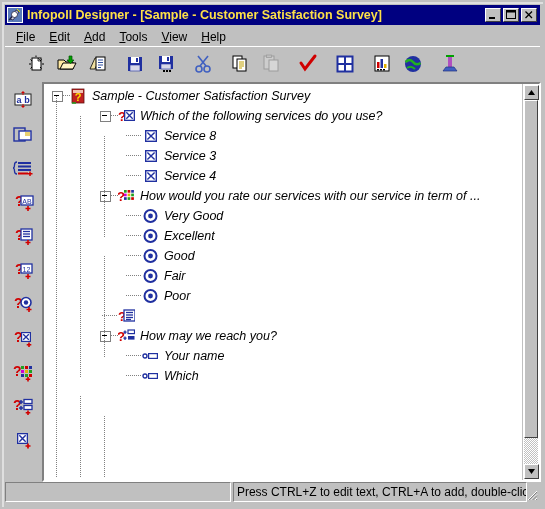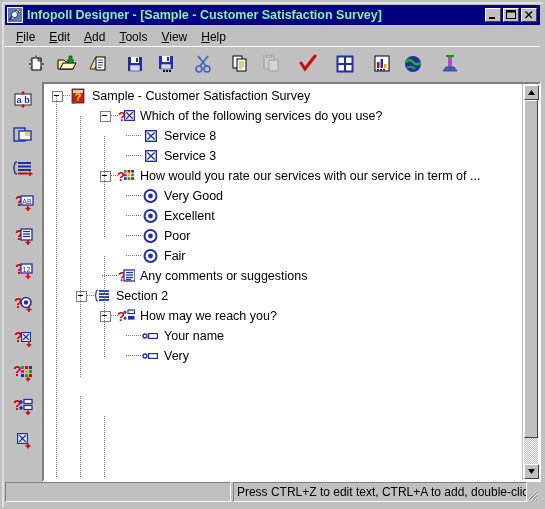--- a/index.html
+++ b/index.html
@@ -33,21 +33,21 @@
     display: flex; align-items: center;
     box-sizing: border-box;
     padding: 0 2px;
   }
   .title-icon {
     width: 16px; height: 16px; margin-right: 4px; flex: 0 0 auto;
     position: relative;
     background: #000080;
   }
   .title-text {
-    color: #86efac;
+    color: #fde047;
     font-size: 12.5px;
     font-weight: bold;
     font-family: "Liberation Sans", sans-serif;
     white-space: nowrap;
     letter-spacing: 0px;
     flex: 1 1 auto;
     overflow: hidden;
   }
   .win-btns { display: flex; gap: 2px; flex: 0 0 auto; padding-right: 1px;}
   .win-btn {
@@ -123,21 +123,21 @@
     overflow: hidden;
   }
   .tree-list { position: relative; padding-top: 2px; }
   .row {
     position: relative; height: 20px;
     display: flex; align-items: center;
     white-space: nowrap;
     font-size: 12.5px; color: #000000;
     cursor: default;
   }
-  .row-label { padding-left: 5px; }
+  .row-label { padding-left: 5px; font-style: italic; }
   .row-label.boxed {
     border: 1px solid #000000;
     background: #ffffff;
     padding: 1px 18px 1px 3px;
     margin-left: 4px;
     line-height: 13px;
   }
   .expander {
     width: 9px; height: 9px;
     border: 1px solid #808080;
@@ -552,20 +552,35 @@
             <span class="node-icon">
               <svg width="17" height="16" viewBox="0 0 17 16">
                 <rect x="3" y="2" width="12" height="12" fill="#2030a0"></rect>
                 <rect x="4.4" y="3.4" width="9.2" height="9.2" fill="#ffffff"></rect>
                 <path d="M5.4 4.4 L12.6 11.6 M12.6 4.4 L5.4 11.6" stroke="#2030a0" stroke-width="1.4"></path>
               </svg>
             </span>
             <span class="row-label">Service 3</span>
           </div>
           <div class="row">
+            <span style="width: 80px; flex: 0 0 auto;"></span>
+            <span style="width: 2px; flex: 0 0 auto;"></span>
+            <span class="dots" style="width: 16px; height: 20px; position: relative;">
+              <span style="position:absolute;left:0;top:9px;width:16px;height:1px;background:repeating-linear-gradient(to right,#808080 0 1px,transparent 1px 2px);"></span>
+            </span>
+            <span class="node-icon">
+              <svg width="17" height="16" viewBox="0 0 17 16">
+                <rect x="3" y="2" width="12" height="12" fill="#2030a0"></rect>
+                <rect x="4.4" y="3.4" width="9.2" height="9.2" fill="#ffffff"></rect>
+                <path d="M5.4 4.4 L12.6 11.6 M12.6 4.4 L5.4 11.6" stroke="#2030a0" stroke-width="1.4"></path>
+              </svg>
+            </span>
+            <span class="row-label">Service 4</span>
+          </div>
+          <div class="row">
             <span style="width: 56px; flex: 0 0 auto;"></span>
             <span class="expander"></span>
             <span class="dots" style="width: 7px; height: 20px; position: relative;">
               <span style="position:absolute;left:0;top:9px;width:7px;height:1px;background:repeating-linear-gradient(to right,#808080 0 1px,transparent 1px 2px);"></span>
             </span>
             <span class="node-icon">
               <svg width="17" height="16" viewBox="0 0 17 16">
                 <text x="-1" y="13" font-family="Liberation Sans, sans-serif" font-size="13" font-weight="bold" fill="#d00000">?</text>
                 <rect x="6" y="2" width="2.7" height="2.7" fill="#20a020"></rect>
                 <rect x="9.6" y="2" width="2.7" height="2.7" fill="#d00000"></rect>
@@ -613,74 +628,68 @@
             <span style="width: 2px; flex: 0 0 auto;"></span>
             <span class="dots" style="width: 16px; height: 20px; position: relative;">
               <span style="position:absolute;left:0;top:9px;width:16px;height:1px;background:repeating-linear-gradient(to right,#808080 0 1px,transparent 1px 2px);"></span>
             </span>
             <span class="node-icon">
               <svg width="17" height="16" viewBox="0 0 17 16">
                 <circle cx="8.5" cy="8" r="6" fill="#ffffff" stroke="#2030a0" stroke-width="2"></circle>
                 <circle cx="8.5" cy="8" r="2.4" fill="#2030a0"></circle>
               </svg>
             </span>
-            <span class="row-label">Poor</span>
+            <span class="row-label">Good</span>
           </div>
           <div class="row">
             <span style="width: 80px; flex: 0 0 auto;"></span>
             <span style="width: 2px; flex: 0 0 auto;"></span>
             <span class="dots" style="width: 16px; height: 20px; position: relative;">
               <span style="position:absolute;left:0;top:9px;width:16px;height:1px;background:repeating-linear-gradient(to right,#808080 0 1px,transparent 1px 2px);"></span>
             </span>
             <span class="node-icon">
               <svg width="17" height="16" viewBox="0 0 17 16">
                 <circle cx="8.5" cy="8" r="6" fill="#ffffff" stroke="#2030a0" stroke-width="2"></circle>
                 <circle cx="8.5" cy="8" r="2.4" fill="#2030a0"></circle>
               </svg>
             </span>
             <span class="row-label">Fair</span>
+          </div>
+          <div class="row">
+            <span style="width: 80px; flex: 0 0 auto;"></span>
+            <span style="width: 2px; flex: 0 0 auto;"></span>
+            <span class="dots" style="width: 16px; height: 20px; position: relative;">
+              <span style="position:absolute;left:0;top:9px;width:16px;height:1px;background:repeating-linear-gradient(to right,#808080 0 1px,transparent 1px 2px);"></span>
+            </span>
+            <span class="node-icon">
+              <svg width="17" height="16" viewBox="0 0 17 16">
+                <circle cx="8.5" cy="8" r="6" fill="#ffffff" stroke="#2030a0" stroke-width="2"></circle>
+                <circle cx="8.5" cy="8" r="2.4" fill="#2030a0"></circle>
+              </svg>
+            </span>
+            <span class="row-label">Poor</span>
           </div>
           <div class="row">
             <span style="width: 56px; flex: 0 0 auto;"></span>
             <span style="width: 2px; flex: 0 0 auto;"></span>
             <span class="dots" style="width: 16px; height: 20px; position: relative;">
               <span style="position:absolute;left:0;top:9px;width:16px;height:1px;background:repeating-linear-gradient(to right,#808080 0 1px,transparent 1px 2px);"></span>
             </span>
             <span class="node-icon">
               <svg width="17" height="16" viewBox="0 0 17 16">
                 <text x="0" y="13" font-family="Liberation Sans, sans-serif" font-size="13" font-weight="bold" fill="#d00000">?</text>
                 <rect x="6" y="2" width="11" height="11" fill="#ffffff" stroke="#2030a0" stroke-width="1.3"></rect>
                 <g stroke="#2030a0" stroke-width="1.3">
                   <path d="M8 4.5 H15"></path>
                   <path d="M8 7 H15"></path>
                   <path d="M8 9.5 H15"></path>
                   <path d="M8 11.5 H13"></path>
                 </g>
               </svg>
             </span>
-            <span class="row-label">Any comments or suggestions</span>
-          </div>
-          <div class="row">
-            <span style="width: 32px; flex: 0 0 auto;"></span>
-            <span class="expander"></span>
-            <span class="dots" style="width: 7px; height: 20px; position: relative;">
-              <span style="position:absolute;left:0;top:9px;width:7px;height:1px;background:repeating-linear-gradient(to right,#808080 0 1px,transparent 1px 2px);"></span>
-            </span>
-            <span class="node-icon">
-              <svg width="17" height="16" viewBox="0 0 17 16">
-                <path d="M4 2 Q2 2 2 5 Q2 7.5 0.8 7.5 Q2 7.5 2 10 Q2 13 4 13" stroke="#2030a0" stroke-width="1.1" fill="none"></path>
-                <g stroke="#2030a0" stroke-width="1.8">
-                  <path d="M5 3 H15"></path>
-                  <path d="M5 6 H15"></path>
-                  <path d="M5 9 H15"></path>
-                  <path d="M5 12 H15"></path>
-                </g>
-              </svg>
-            </span>
-            <span class="row-label">Section 2</span>
           </div>
           <div class="row">
             <span style="width: 56px; flex: 0 0 auto;"></span>
             <span class="expander"></span>
             <span class="dots" style="width: 7px; height: 20px; position: relative;">
               <span style="position:absolute;left:0;top:9px;width:7px;height:1px;background:repeating-linear-gradient(to right,#808080 0 1px,transparent 1px 2px);"></span>
             </span>
             <span class="node-icon">
               <svg width="17" height="16" viewBox="0 0 17 16">
                 <text x="-1" y="13" font-family="Liberation Sans, sans-serif" font-size="13" font-weight="bold" fill="#d00000">?</text>
@@ -713,21 +722,21 @@
             <span class="dots" style="width: 16px; height: 20px; position: relative;">
               <span style="position:absolute;left:0;top:9px;width:16px;height:1px;background:repeating-linear-gradient(to right,#808080 0 1px,transparent 1px 2px);"></span>
             </span>
             <span class="node-icon">
               <svg width="17" height="16" viewBox="0 0 17 16">
                 <circle cx="3" cy="8" r="2" fill="none" stroke="#2030a0" stroke-width="1.4"></circle>
                 <rect x="6" y="5" width="10" height="6" fill="#2030a0"></rect>
                 <rect x="7.2" y="6.2" width="7.6" height="3.6" fill="#ffffff"></rect>
               </svg>
             </span>
-            <span class="row-label">Very</span>
+            <span class="row-label">Which</span>
           </div>
         </div>
     <div class="guide" style="left: 12px; top: 12px; height: 382px; bottom: auto;"></div>
         <div class="guide" style="left: 36px; top: 32px; height: 262px; bottom: auto;"></div>
         <div class="guide" style="left: 36px; top: 312px; height: 82px; bottom: auto;"></div>
         <div class="guide" style="left: 60px; top: 52px; height: 102px; bottom: auto;"></div>
         <div class="guide" style="left: 60px; top: 172px; height: 102px; bottom: auto;"></div>
         <div class="guide" style="left: 60px; top: 332px; height: 62px; bottom: auto;"></div>
       </div>
     <div class="vscroll">

